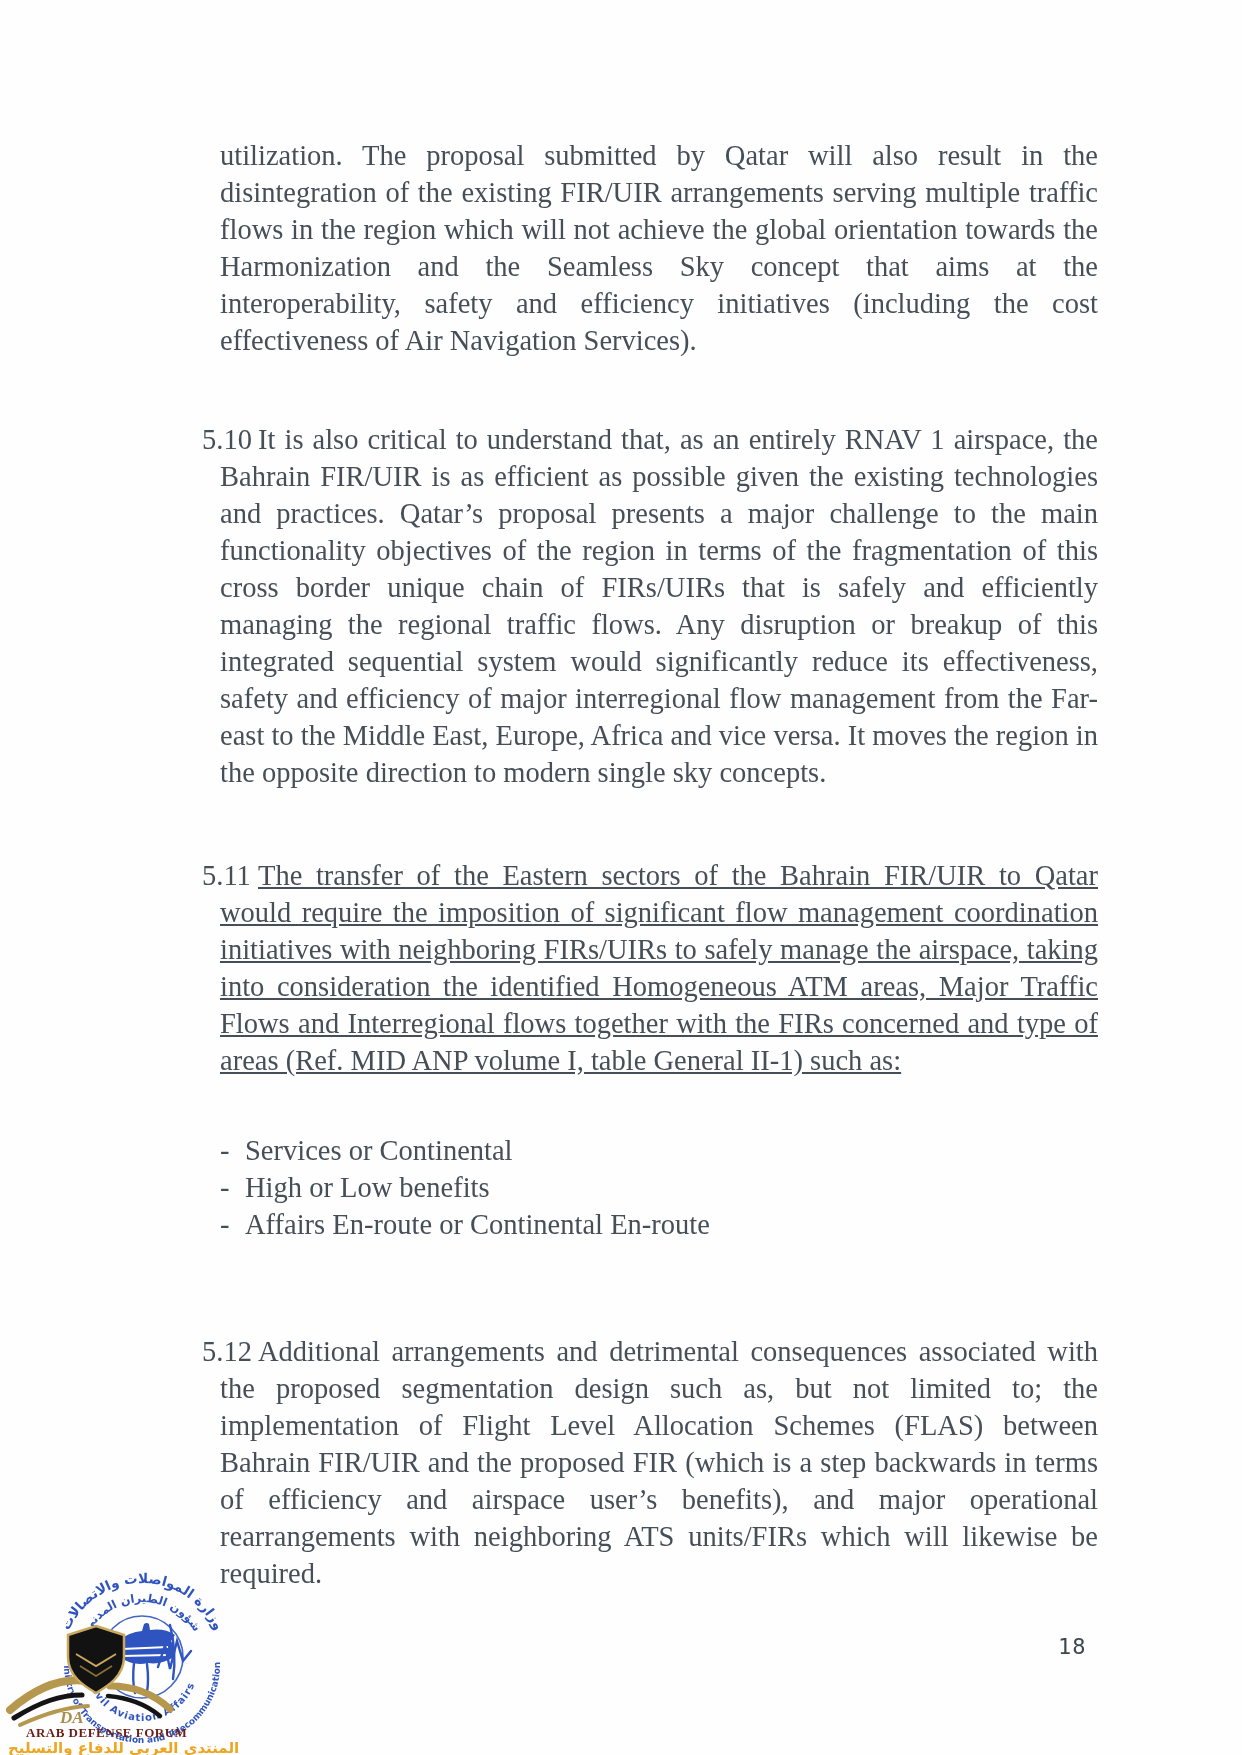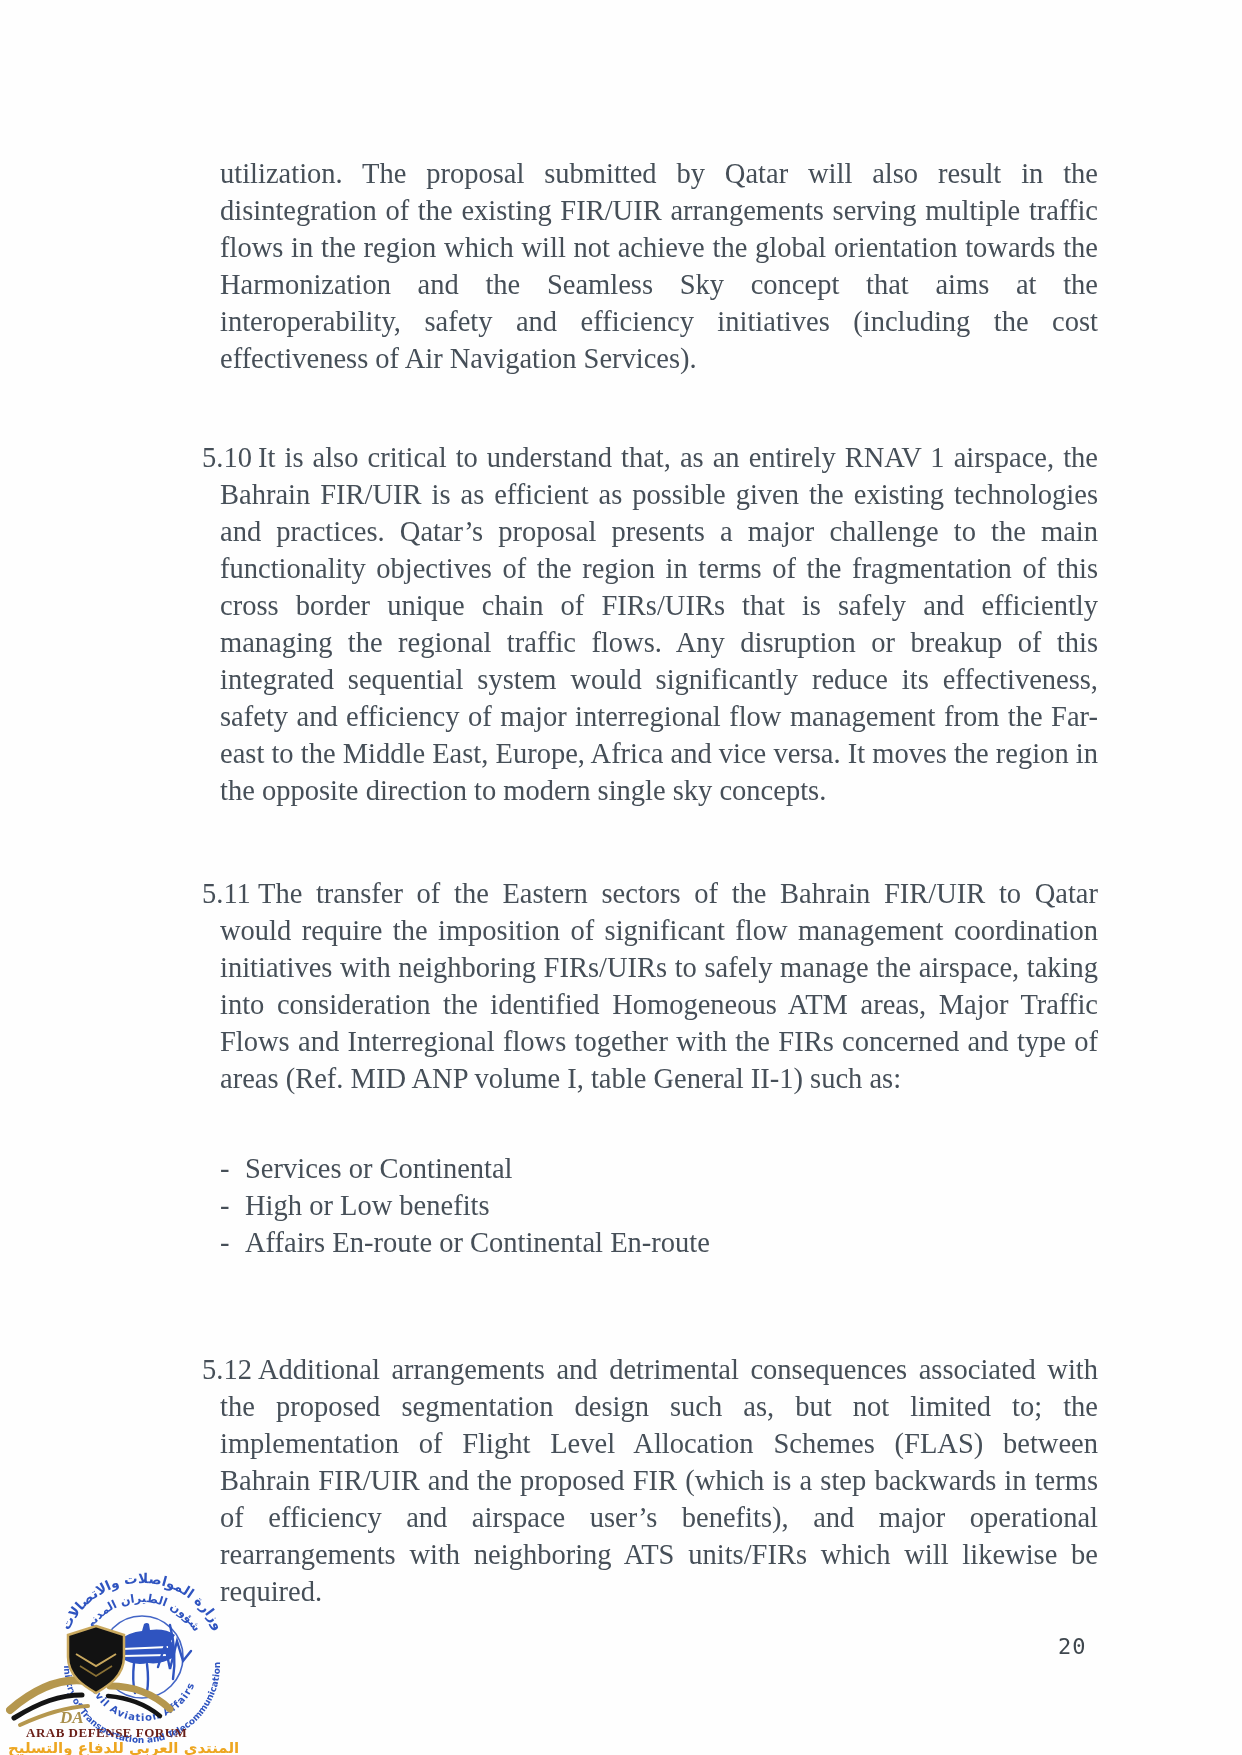--- a/index.html
+++ b/index.html
@@ -3,29 +3,29 @@
 <meta charset="utf-8">
 <style>
   html,body{margin:0;padding:0;}
   body{
     width:1242px;height:1755px;position:relative;overflow:hidden;
     background:#fefefe;
     font-family:"Liberation Serif", serif;
   }
   .content{
     position:absolute;left:202px;top:137px;width:896px;
-    color:#464f58;font-size:28.5px;line-height:37px;text-align:justify;margin-top:18px;
+    color:#464f58;font-size:28.5px;line-height:37px;text-align:justify;
   }
   .para{margin:0 0 0 18px;}
   .numbered{position:relative;text-indent:38px;margin-top:62px;}
   .numbered .num{
     position:absolute;left:-18px;top:0;text-indent:0;
     width:0;white-space:nowrap;
   }
-  .sec-511{margin-top:66px;}
+  .sec-511{margin-top:66px;text-decoration:underline;}
   .bullets{margin:53px 0 0 18px;padding:0;}
   .bullets li{list-style:none;display:flex;margin:0;}
   .bullets .dash{width:25px;flex:0 0 25px;}
   .sec-512{margin-top:90px;}
   .pagenum{
     position:absolute;left:1058px;top:1634px;
     font-family:"DejaVu Sans Mono", monospace;
     font-size:22px;color:#3f474e;letter-spacing:1px;
   }
   .stamp{position:absolute;left:50px;top:1567px;z-index:1;}
@@ -67,21 +67,21 @@
       <span>Affairs En-route or Continental En-route</span>
     </li>
   </ul>
 
   <div class="para numbered sec-512">
     <span class="num">5.12</span><span>Additional arrangements and detrimental consequences associated with the proposed segmentation design such as, but not limited to; the implementation of Flight Level Allocation Schemes (FLAS) between Bahrain FIR/UIR and the proposed FIR (which is a step backwards in terms of efficiency and airspace user’s benefits), and major operational rearrangements with neighboring ATS units/FIRs which will likewise be required.</span>
   </div>
 
 </div>
 
-<div class="pagenum">20</div>
+<div class="pagenum">18</div>
 
 <svg class="stamp" width="184" height="190" viewBox="0 0 184 190" aria-hidden="true">
   <defs>
     <path id="arcTopOuter" d="M 12,96 A 80,80 0 0 1 172,96"></path>
     <path id="arcTopInner" d="M 31,96 A 61,61 0 0 1 153,96"></path>
     <path id="arcBotInner" d="M 36,98 A 56,56 0 0 0 148,98"></path>
     <path id="arcBotOuter" d="M 14,98 A 78,78 0 0 0 170,98"></path>
   </defs>
   <g fill="#2f54c0">
     <text font-size="13.5" font-weight="bold">

